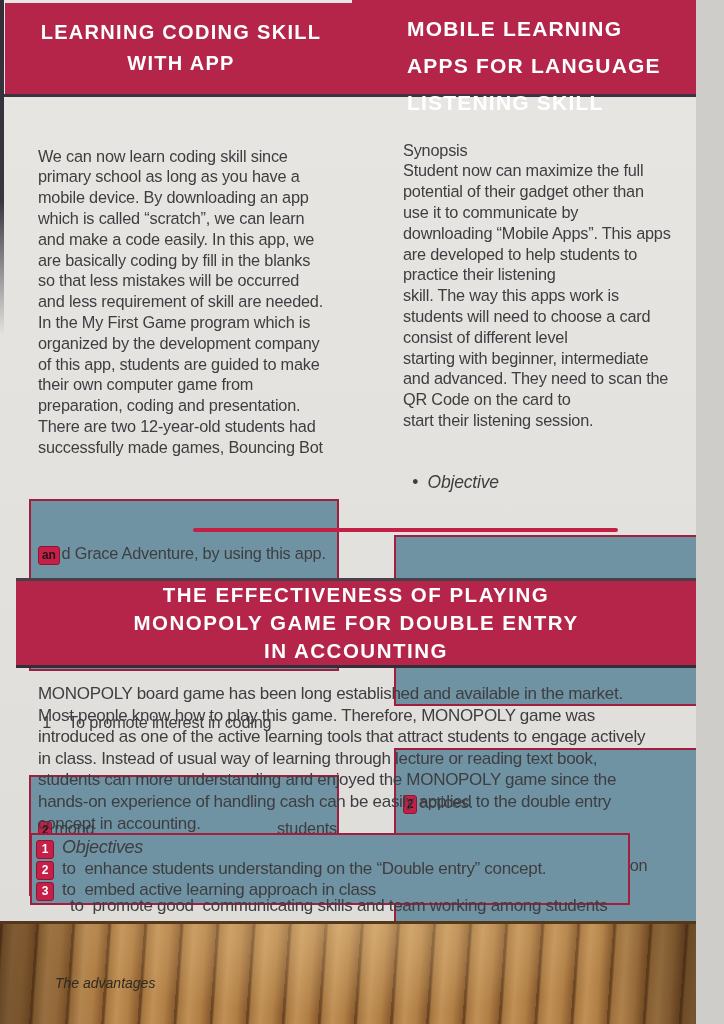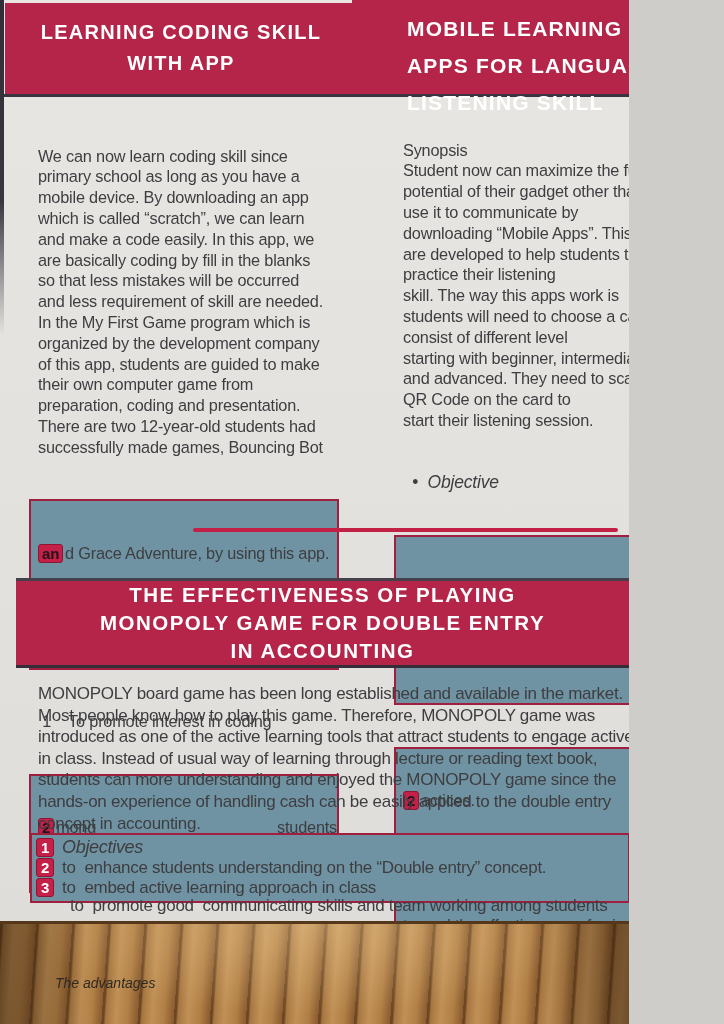--- a/index.html
+++ b/index.html
@@ -1,18 +1,18 @@
 <!DOCTYPE html>
 <html><head>
 <meta charset="utf-8">
 <style>
   * { margin:0; padding:0; box-sizing:border-box; }
   html,body { background:#cfcdca; }
   .page {
-    position:relative; width:629px; height:1024px; overflow:hidden;
+    position:relative; width:696px; height:1024px; overflow:hidden;
     font-family:"Liberation Sans", sans-serif;
     background:linear-gradient(180deg,#E8E6E3 0%,#E3E1DE 55%,#DEDCD9 100%);
     color:#3E3D40;
   }
   .left-edge { position:absolute; left:0; top:0; width:4px; height:335px;
     background:linear-gradient(180deg,#322e37 0%,#3a3640 60%,rgba(58,54,64,0) 100%); }
   .hdr-block { position:absolute; background:#B42549; }
   .hdr-left  { left:5px;  top:3px; width:347px; height:92px; }
   .hdr-right { left:352px; top:0;  width:372px; height:95px; }
   .hdr-underline { position:absolute; left:0; top:94px; right:0; height:3px; background:#3B3440; }
@@ -24,21 +24,21 @@
   .col { position:absolute; font-size:16.3px; line-height:20.8px; letter-spacing:-0.2px; white-space:pre; }
   .left-col  { left:38px; top:104px; width:298px; }
   .right-col { left:403px; top:98px; width:303px; }
 
   .hlbox { background:#6F93A3; border:2px solid #A01F3F; margin-left:-9px; padding-left:7px; margin-right:-3px; }
   .hlbox .line { white-space:pre; }
   .box2-left { padding-bottom:12px; }
   .spread { display:flex; justify-content:space-between; padding-right:0; }
 
   .badge { display:inline-block; background:#C52048; border:1px solid #8d1634; border-radius:3px;
-    padding:0 3px; margin-right:2px; font-weight:bold; color:#241318; line-height:17px; font-size:15px; }
+    padding:0 3px; margin-right:2px; font-weight:bold; color:#241318; line-height:17px; font-size:12px; }
   .badge.light { color:#fff; }
 
   .italic { font-style:italic; }
   .obj-line { font-size:17.5px; font-style:italic; }
 
   .strike-line { position:absolute; left:193px; top:528px; width:425px; height:4px; background:#C22045; border-radius:2px; }
 
   .banner { position:absolute; left:16px; right:0; top:578px; height:90px; background:#B42549;
     border-top:3px solid #46404b; border-bottom:3px solid #332e38;
     display:flex; align-items:center; justify-content:center; text-align:center;

